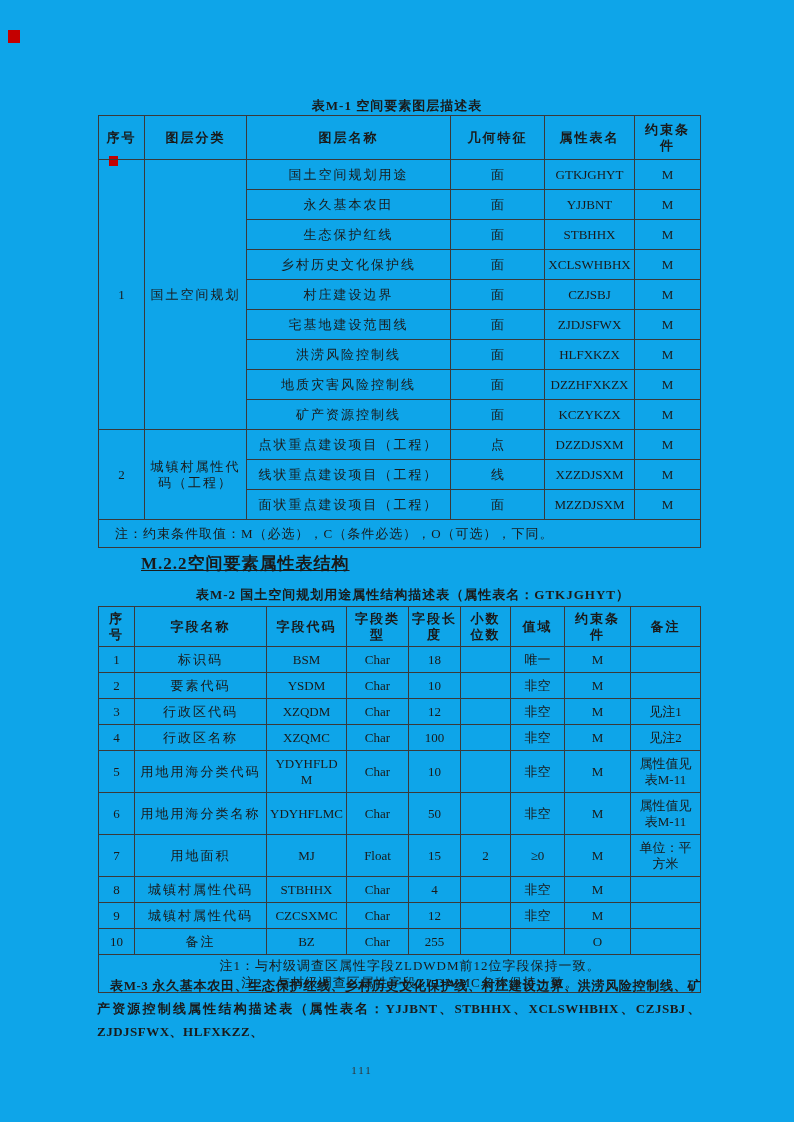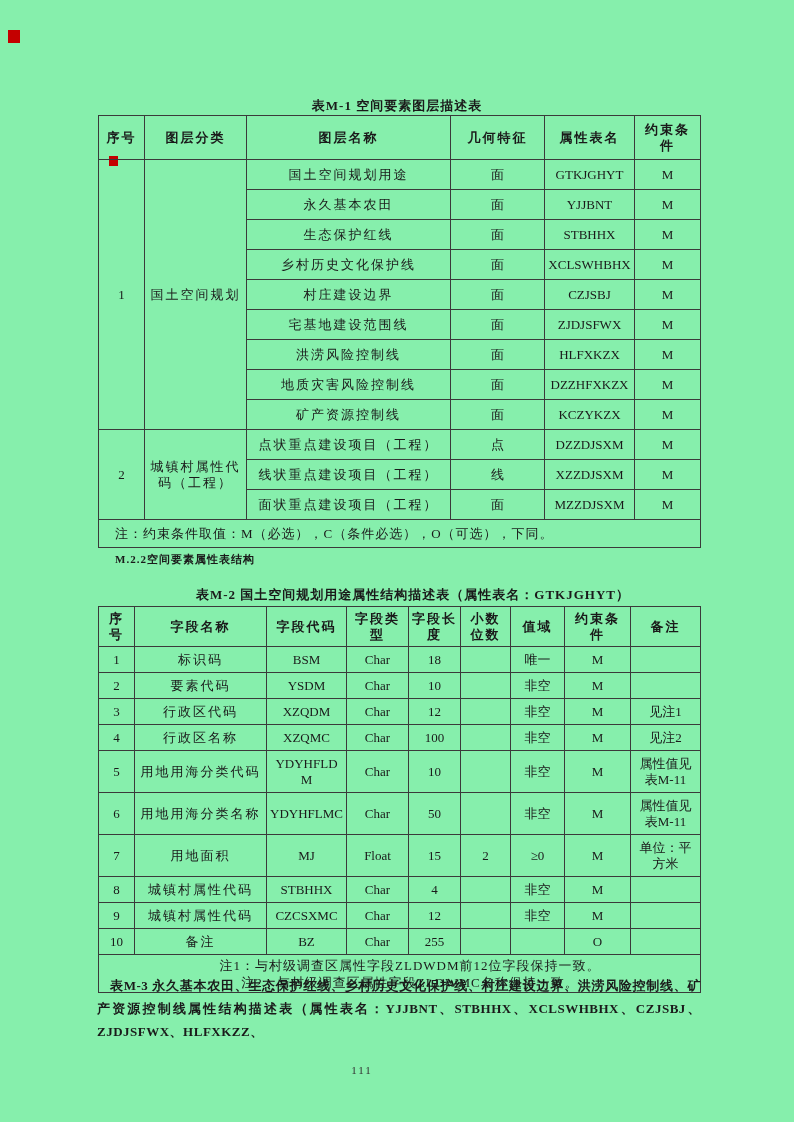--- a/index.html
+++ b/index.html
@@ -1,18 +1,18 @@
 <!DOCTYPE html>
 <html><head>
 <meta charset="utf-8">
 <style>
   html,body { margin:0; padding:0; background:#ffffff; }
   .page {
     position:relative; width:794px; height:1122px; margin:0 auto;
-    background:#86efac; overflow:hidden; color:#1a1a1a;
+    background:#0ea5e9; overflow:hidden; color:#1a1a1a;
     font-family:"Liberation Serif","DejaVu Serif",serif;
   }
   .red-mark { position:absolute; background:#c40000; }
   .mark1 { left:8px;  top:30px;  width:12px; height:13px; }
   .mark2 { left:109px; top:156px; width:9px;  height:10px; }
 
   .caption {
     position:absolute; left:0; width:794px; text-align:center;
     font-size:13px; font-weight:bold; letter-spacing:1px;
   }
@@ -42,22 +42,22 @@
   .t2 { top:606px; }
   .t2 thead tr { height:40px; }
   .t2 tbody tr { height:26px; }
   .t2 tbody tr:nth-child(5),
   .t2 tbody tr:nth-child(6),
   .t2 tbody tr:nth-child(7) { height:42px; }
   .t2 tfoot tr { height:38px; }
   .t2 tfoot td { text-align:center; padding-left:24px; letter-spacing:1px; line-height:17px; }
 
   .section-heading {
-    position:absolute; left:115px; top:552px;
-    font-size:11px; font-weight:bold; letter-spacing:1px;
+    position:absolute; left:141px; top:552px;
+    font-size:17px; font-weight:bold; letter-spacing:1px;text-decoration:underline;
   }
   .footer-para {
     position:absolute; left:97px; top:974px; width:604px;
     font-size:13px; font-weight:bold; line-height:23px;
     text-align:justify; text-indent:13px; letter-spacing:0.5px;
   }
   .page-number {
     position:absolute; left:0; top:1064px; width:724px;
     text-align:center; font-size:11px; color:#333; letter-spacing:2px;
   }

